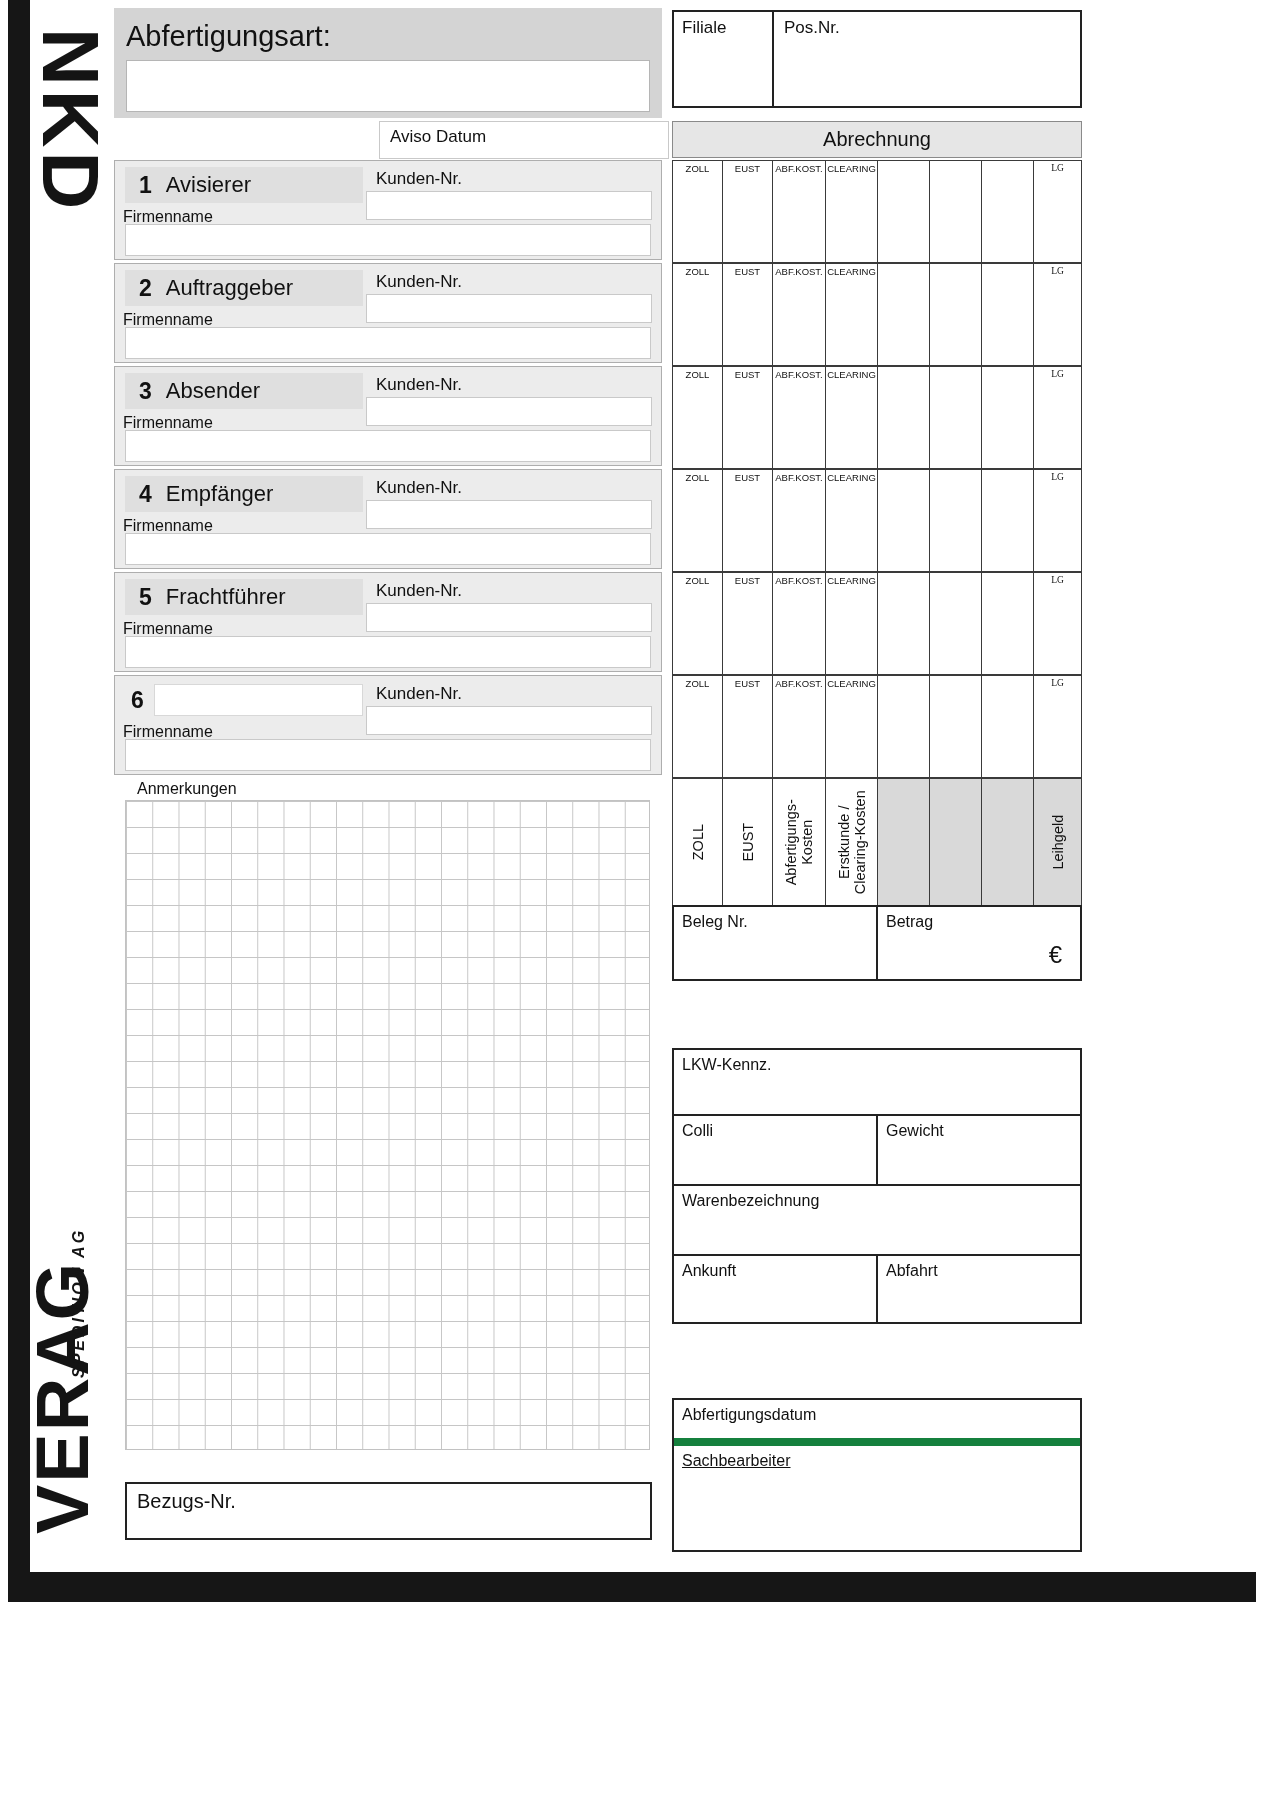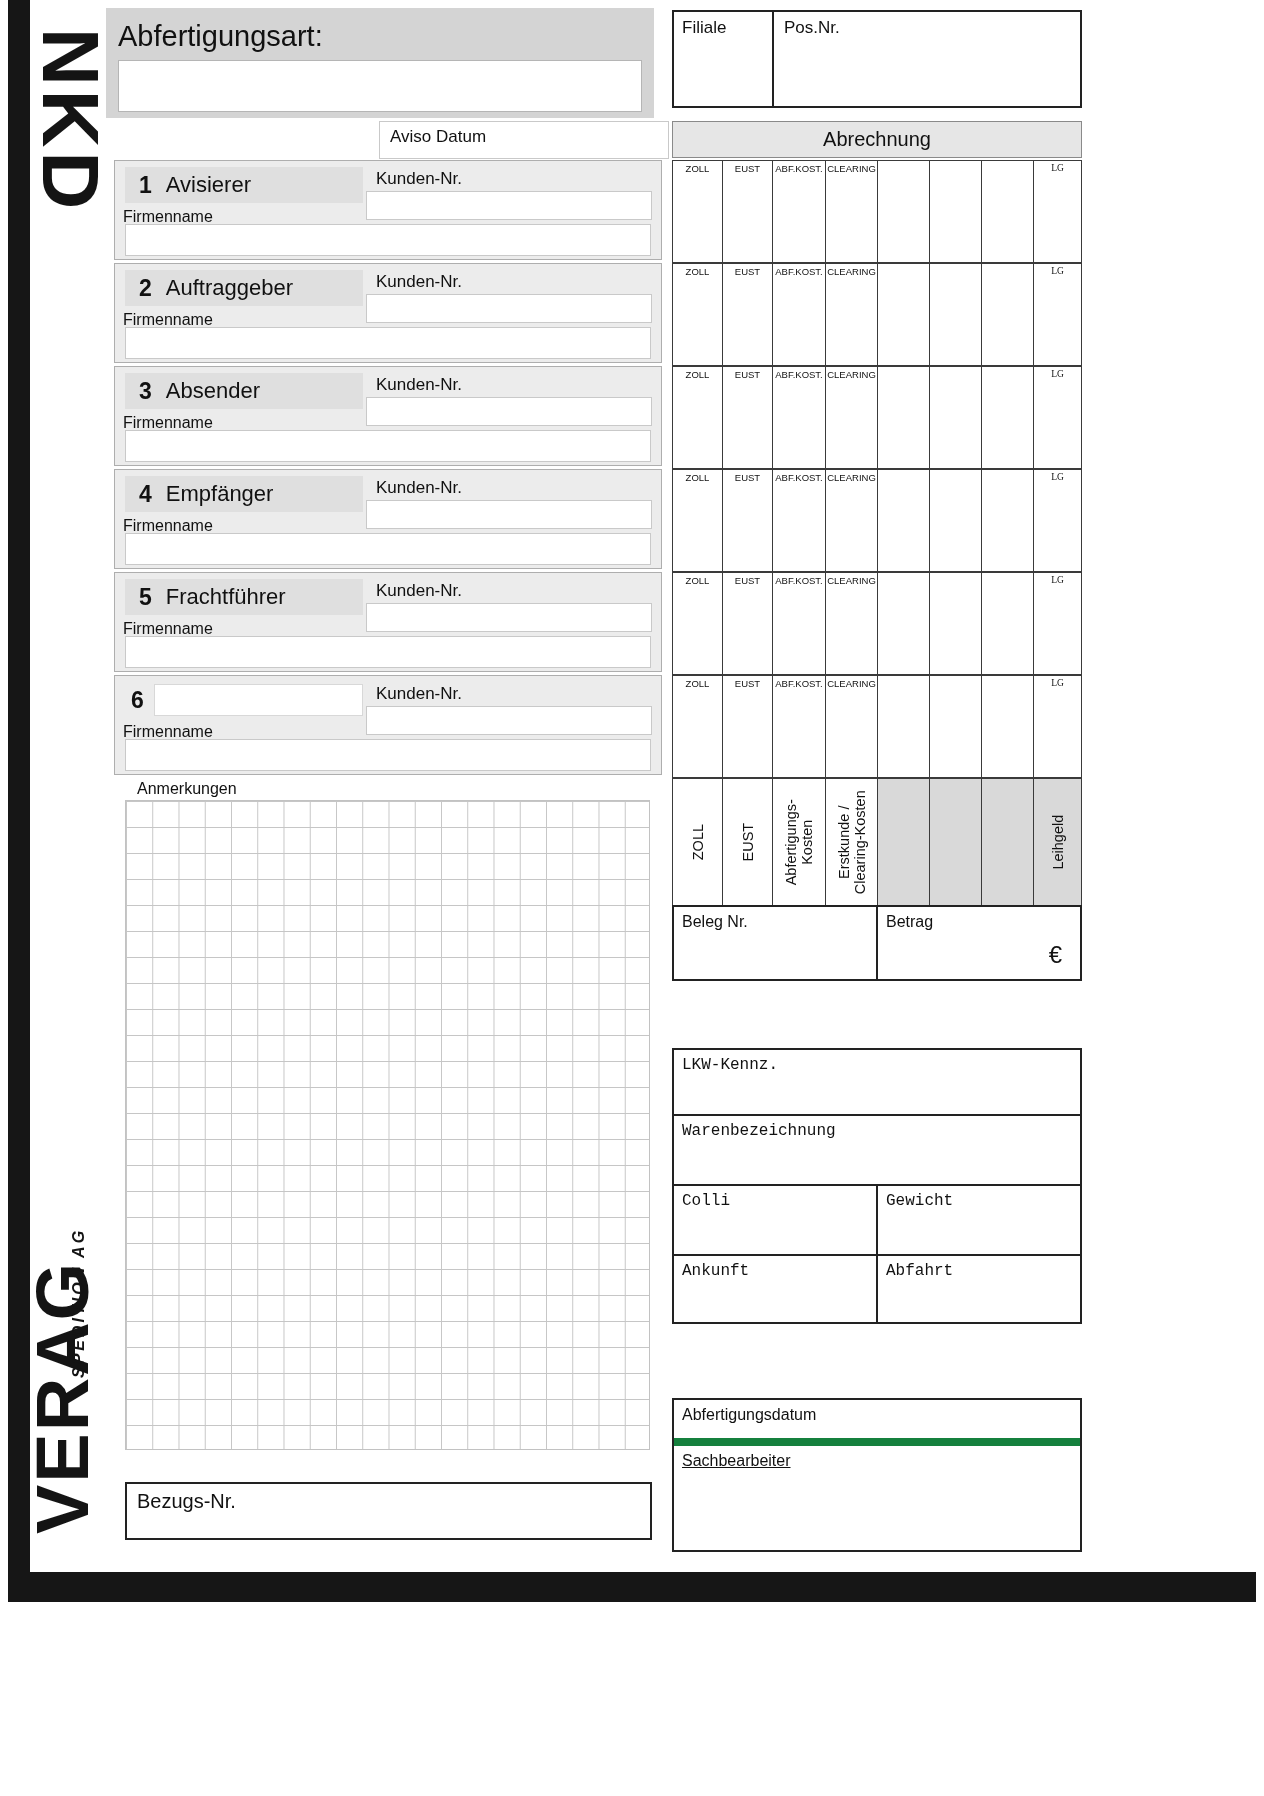--- a/index.html
+++ b/index.html
@@ -18,21 +18,21 @@
     position:absolute;left:20px;top:1224px;height:310px;
     writing-mode:vertical-rl;transform:rotate(180deg);
     font-size:74px;font-weight:800;letter-spacing:2px;color:#141414;
   }
   .logo-bottom-sub{
     position:absolute;left:70px;top:1198px;height:180px;
     writing-mode:vertical-rl;transform:rotate(180deg);
     font-size:16px;font-weight:700;font-style:italic;letter-spacing:3px;color:#141414;
   }
   
-  .abf-panel{position:absolute;left:106px;top:8px;width:548px;height:110px;background:#d4d4d4;}
+  .abf-panel{position:absolute;left:114px;top:8px;width:548px;height:110px;background:#d4d4d4;}
   .abf-label{position:absolute;left:12px;top:12px;font-size:29px;}
   .abf-field{position:absolute;left:12px;top:52px;width:522px;height:50px;background:#fff;border:1px solid #b5b5b5;}
   .filiale-box{position:absolute;left:672px;top:10px;width:410px;height:98px;border:2px solid #222;background:#fff;display:flex;box-sizing:border-box;}
   .filiale-cell{width:100px;border-right:2px solid #222;box-sizing:border-box;padding:6px 8px;font-size:17px;}
   .posnr-cell{flex:1;padding:6px 10px;font-size:17px;}
   .aviso-box{position:absolute;left:379px;top:121px;width:290px;height:38px;background:#fff;border:1px solid #c9c9c9;box-sizing:border-box;padding:5px 10px;font-size:17px;}
   .abrechnung-header{
     position:absolute;left:672px;top:121px;width:410px;height:37px;background:#e6e6e6;border:1px solid #8a8a8a;
     box-sizing:border-box;display:flex;align-items:center;justify-content:center;font-size:20px;
   }
@@ -59,21 +59,21 @@
   .vf-gray{background:#d9d9d9;}
   .vtext{transform:rotate(-90deg);width:120px;min-width:120px;text-align:center;font-size:14.5px;line-height:1.12;}
   .cw0{width:50px}.cw1{width:50px}.cw2{width:53px}.cw3{width:52px}.cw4{width:52px}.cw5{width:52px}.cw6{width:52px}.cw7{width:49px;flex:1}
   
   .beleg-betrag{position:absolute;left:672px;top:905px;width:410px;height:76px;border:2px solid #222;display:flex;box-sizing:border-box;background:#fff;}
   .beleg-cell{width:204px;border-right:2px solid #222;box-sizing:border-box;padding:6px 8px;font-size:16px;position:relative;}
   .betrag-cell{flex:1;padding:6px 8px;font-size:16px;position:relative;}
   .euro{position:absolute;right:18px;top:34px;font-size:24px;}
   
   .shipment{position:absolute;left:672px;top:1048px;width:410px;border:2px solid #222;box-sizing:border-box;background:#fff;}
-  .ship-row{border-bottom:2px solid #222;box-sizing:border-box;position:relative;font-family:Liberation Mono, monospace;}
+  .ship-row{border-bottom:2px solid #222;box-sizing:border-box;position:relative;}
   .ship-row:last-child{border-bottom:none;}
   .ship-label{padding:6px 8px;font-size:16px;}
   .ship-split{display:flex;}
   .ship-split > div{box-sizing:border-box;padding:6px 8px;font-size:16px;}
   .ship-left{width:204px;border-right:2px solid #222;}
   .ship-right{flex:1;}
   .h68{height:66px}.h70{height:70px}
   
   .processing{position:absolute;left:672px;top:1398px;width:410px;border:2px solid #222;box-sizing:border-box;background:#fff;}
   .proc-row1{height:46px;border-bottom:8px solid #15803d;box-sizing:border-box;padding:6px 8px;font-size:16px;}
@@ -380,31 +380,31 @@
     </div>
   </div>
 
   <div class="anm-label">Anmerkungen</div>
   <div class="anm-grid"></div>
 
   <div class="shipment">
     <div class="ship-row h68">
       <div class="ship-label">LKW-Kennz.</div>
     </div>
-    <div class="ship-row h70">
-      <div class="ship-label">Warenbezeichnung</div>
-    </div>
     <div class="ship-row ship-split h70">
       <div class="ship-left">
         <span>Colli</span>
       </div>
       <div class="ship-right">
         <span>Gewicht</span>
       </div>
     </div>
+    <div class="ship-row h70">
+      <div class="ship-label">Warenbezeichnung</div>
+    </div>
     <div class="ship-row ship-split h68">
       <div class="ship-left">
         <span>Ankunft</span>
       </div>
       <div class="ship-right">
         <span>Abfahrt</span>
       </div>
     </div>
   </div>
 

